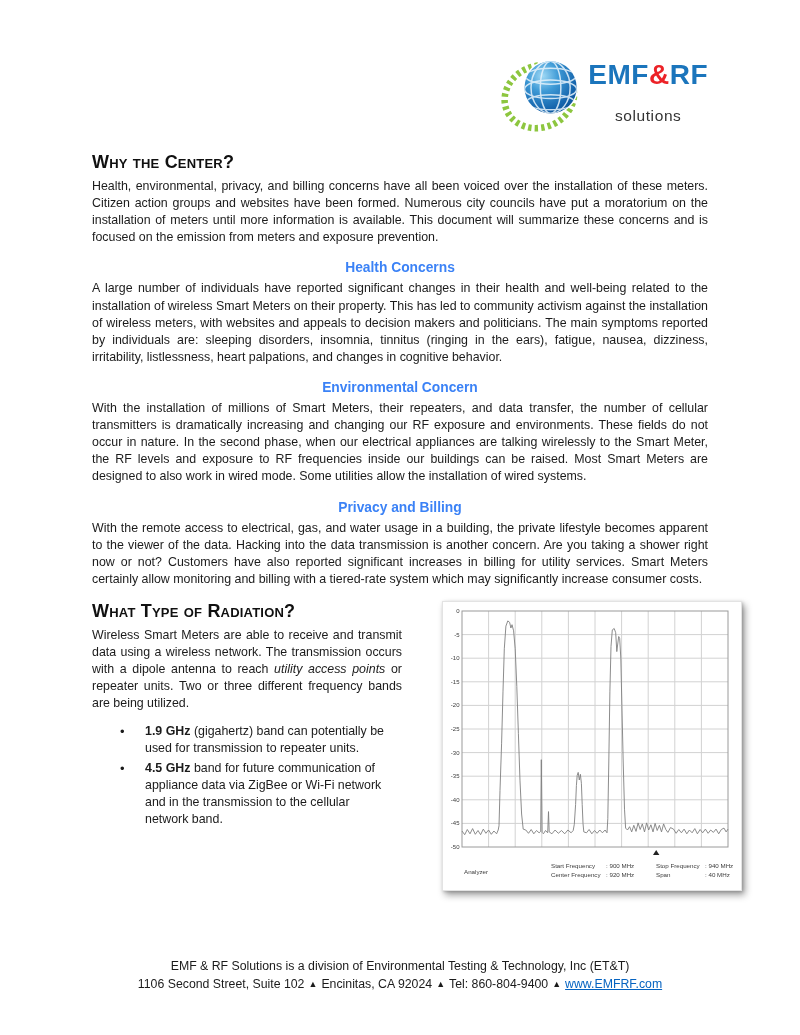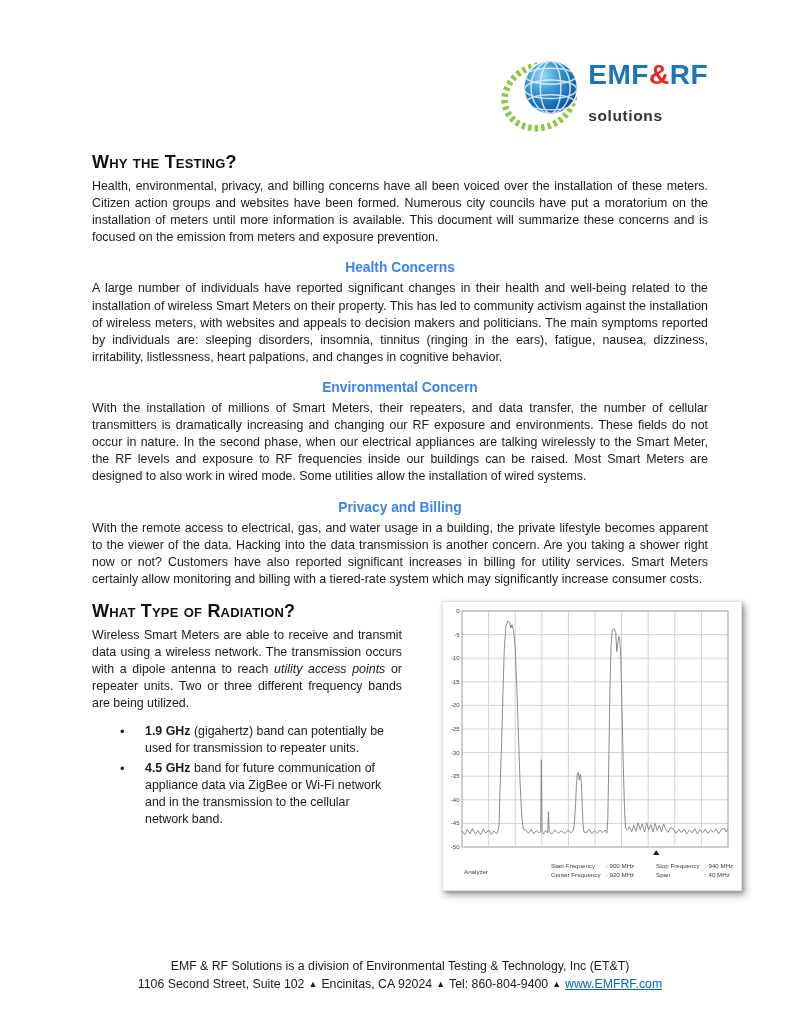--- a/index.html
+++ b/index.html
@@ -6,25 +6,25 @@
   html,body { background:#ffffff; }
   .page {
     position:relative; width:800px; height:1035px; background:#fff;
     font-family:"Liberation Sans", sans-serif; color:#1b1b1b; overflow:hidden;
   }
   .content { position:absolute; left:92px; top:0; width:616px; }
 
   
   .logo-row { display:flex; justify-content:flex-end; margin-top:54px; height:78px; }
   .logo { display:flex; align-items:center; }
-  .logo-text { margin-left:-4px; }
+  .logo-text { margin-left:-4px;text-align:center; }
   .brand { font-size:28px; font-weight:800; letter-spacing:.5px; line-height:1; }
   .brand .blue { color:#1b75bc; }
   .brand .red  { color:#ec2227; }
-  .solutions { font-size:15.5px; font-weight:700; color:#333; letter-spacing:.6px; margin-top:18px; }
+  .solutions { font-size:15.5px; font-weight:400; color:#333; letter-spacing:.6px; margin-top:18px; }
 
   
   h1.doc {
     font-variant:small-caps; font-size:18px; font-weight:700; color:#101010;
     letter-spacing:.2px; margin:20px 0 5px;
   }
   h2.doc { font-size:13.8px; font-weight:700; color:#3b82f6; margin:14px 0 5px;text-align:center; }
   p.doc  { font-size:12.4px; line-height:1.38; text-align:justify; margin-bottom:10px; }
 
   
@@ -88,21 +88,21 @@
         </svg>
         <div class="logo-text">
           <div class="brand">
             <span class="blue">EMF</span><span class="red">&amp;</span><span class="blue">RF</span>
           </div>
           <div class="solutions">solutions</div>
         </div>
       </div>
     </div>
 
-    <h1 class="doc">Why the Testing?</h1>
+    <h1 class="doc">Why the Center?</h1>
     <p class="doc">Health, environmental, privacy, and billing concerns have all been voiced over the installation of these meters. Citizen action groups and websites have been formed. Numerous city councils have put a moratorium on the installation of meters until more information is available. This document will summarize these concerns and is focused on the emission from meters and exposure prevention.</p>
 
     <h2 class="doc">Health Concerns</h2>
     <p class="doc">A large number of individuals have reported significant changes in their health and well-being related to the installation of wireless Smart Meters on their property. This has led to community activism against the installation of wireless meters, with websites and appeals to decision makers and politicians. The main symptoms reported by individuals are: sleeping disorders, insomnia, tinnitus (ringing in the ears), fatigue, nausea, dizziness, irritability, listlessness, heart palpations, and changes in cognitive behavior.</p>
 
     <h2 class="doc">Environmental Concern</h2>
     <p class="doc">With the installation of millions of Smart Meters, their repeaters, and data transfer, the number of cellular transmitters is dramatically increasing and changing our RF exposure and environments. These fields do not occur in nature. In the second phase, when our electrical appliances are talking wirelessly to the Smart Meter, the RF levels and exposure to RF frequencies inside our buildings can be raised. Most Smart Meters are designed to also work in wired mode. Some utilities allow the installation of wired systems.</p>
 
     <h2 class="doc">Privacy and Billing</h2>
     <p class="doc">With the remote access to electrical, gas, and water usage in a building, the private lifestyle becomes apparent to the viewer of the data. Hacking into the data transmission is another concern. Are you taking a shower right now or not? Customers have also reported significant increases in billing for utility services. Smart Meters certainly allow monitoring and billing with a tiered-rate system which may significantly increase consumer costs.</p>

